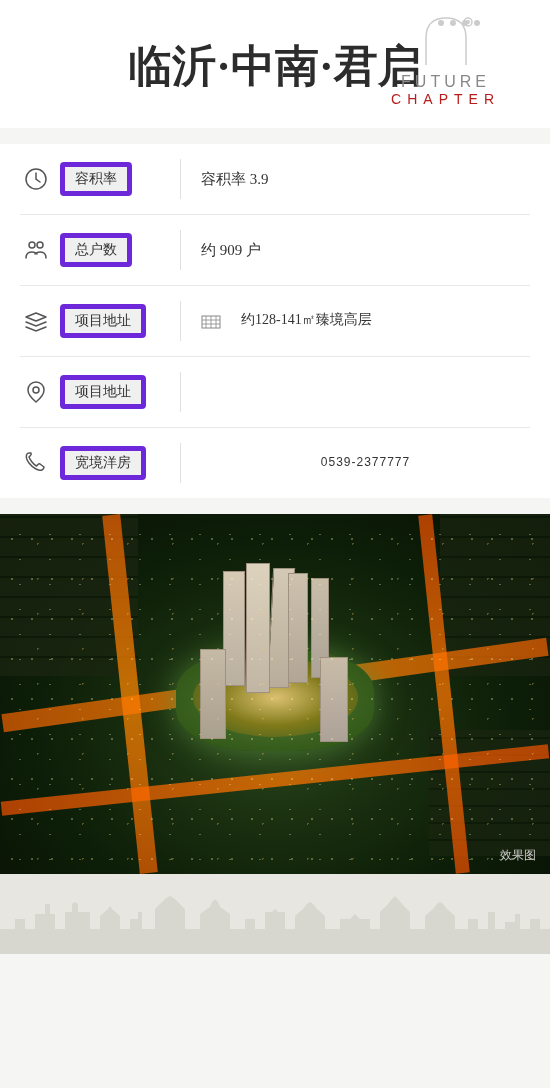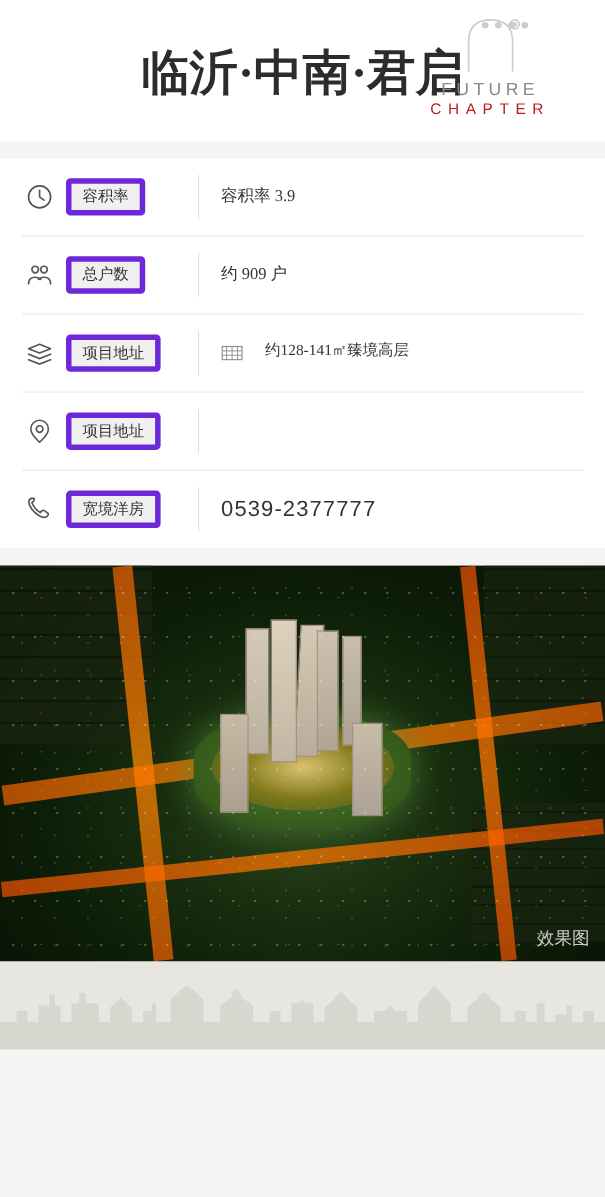--- a/index.html
+++ b/index.html
@@ -343,21 +343,21 @@
         radial-gradient(circle, #ffffaa 1px, transparent 1px);
       background-size: 30px 25px, 45px 35px, 20px 40px;
       background-position: 5px 8px, 15px 12px, 22px 5px;
       opacity: 0.3;
     }
 
     .image-caption {
       position: absolute;
       bottom: 10px;
       right: 14px;
-      font-size: 16px;
+      font-size: 12px;
       color: #cccccc;
       font-family: 'SimSun', serif;
     }
 
     
     .bottom-skyline {
       background: #e8e6e0;
       width: 550px;
       height: 80px;
       display: flex;
@@ -485,21 +485,21 @@
     <div class="info-row">
       <div class="info-icon-label">
         <div class="icon-wrapper">
           <svg viewBox="0 0 28 28" fill="none" xmlns="http://www.w3.org/2000/svg">
             <path d="M7 4 C7 4 5 4 4.5 6 C4 8 4 10 7 14 C10 18 12 19 14 20 C16 21 18 22 20 21 C22 20 22 18 22 18 L18 15 C18 15 17 14.5 16 15.5 C15 16.5 14.5 17 14.5 17 C14.5 17 12 15.5 10 13 C8 10.5 7 8 7 8 C7 8 7.5 7.5 8.5 6.5 C9.5 5.5 9 4 9 4 Z" stroke="#555" stroke-width="1.5" fill="none" stroke-linejoin="round"></path>
           </svg>
         </div>
         <span class="label-tag">宽境洋房</span>
       </div>
       <div class="divider-vertical"></div>
-      <div class="info-content" style="font-size:20px; font-family: Arial, sans-serif; font-weight:500; letter-spacing:1px;">0539-2377777</div>
+      <div class="info-content" style="font-size:12px; font-family: Arial, sans-serif; font-weight:500; letter-spacing:1px;text-align:center;">0539-2377777</div>
     </div>
 
   </div>
 
   <div class="image-section">
     <div class="aerial-image">
       <div class="city-bg">
         <div class="grid-buildings-tl"></div>
         <div class="grid-buildings-tr"></div>
         <div class="grid-buildings-br"></div>

